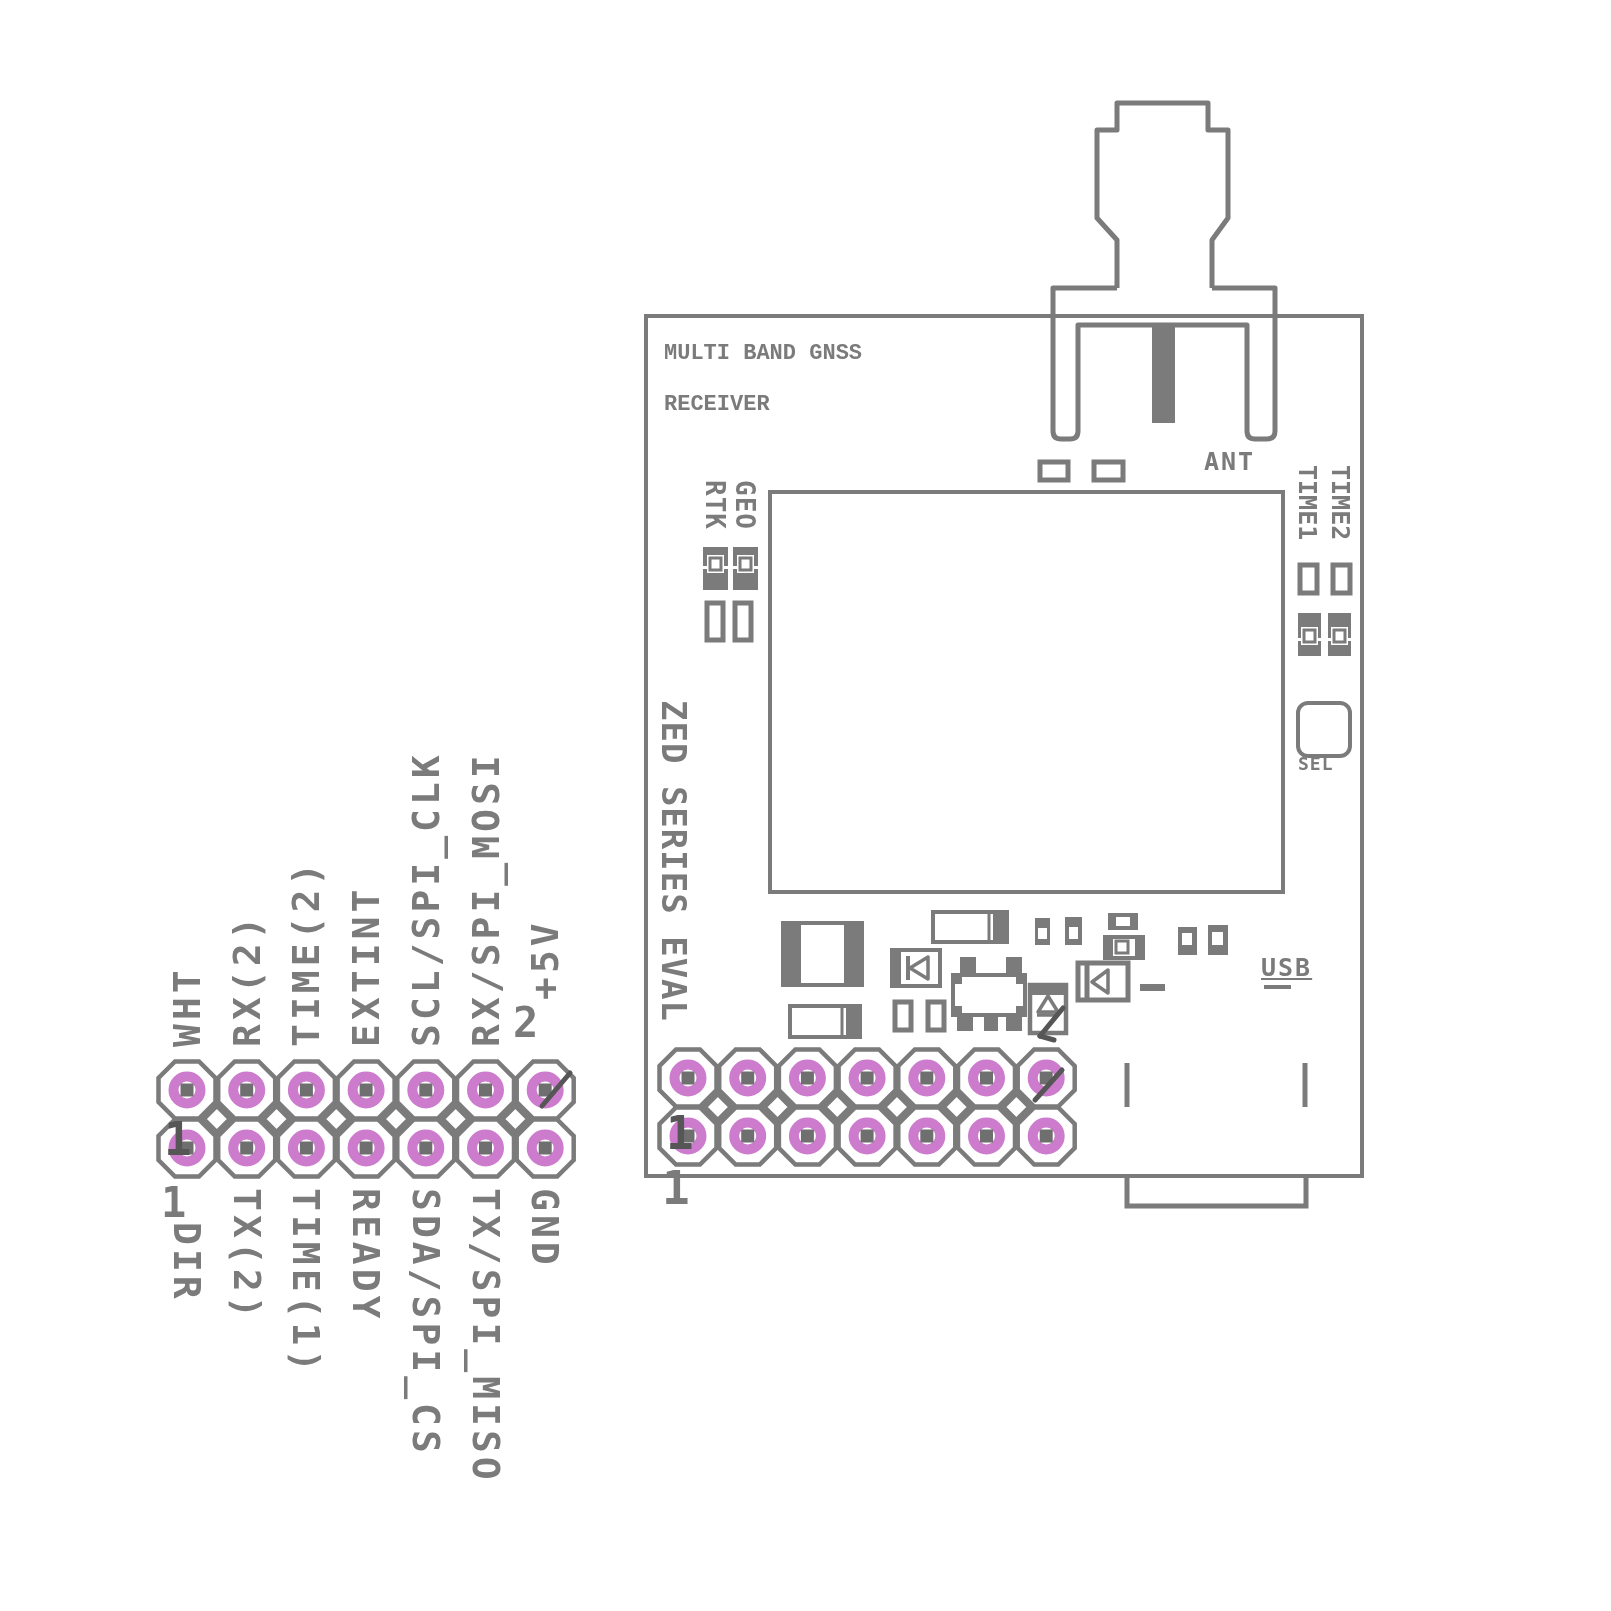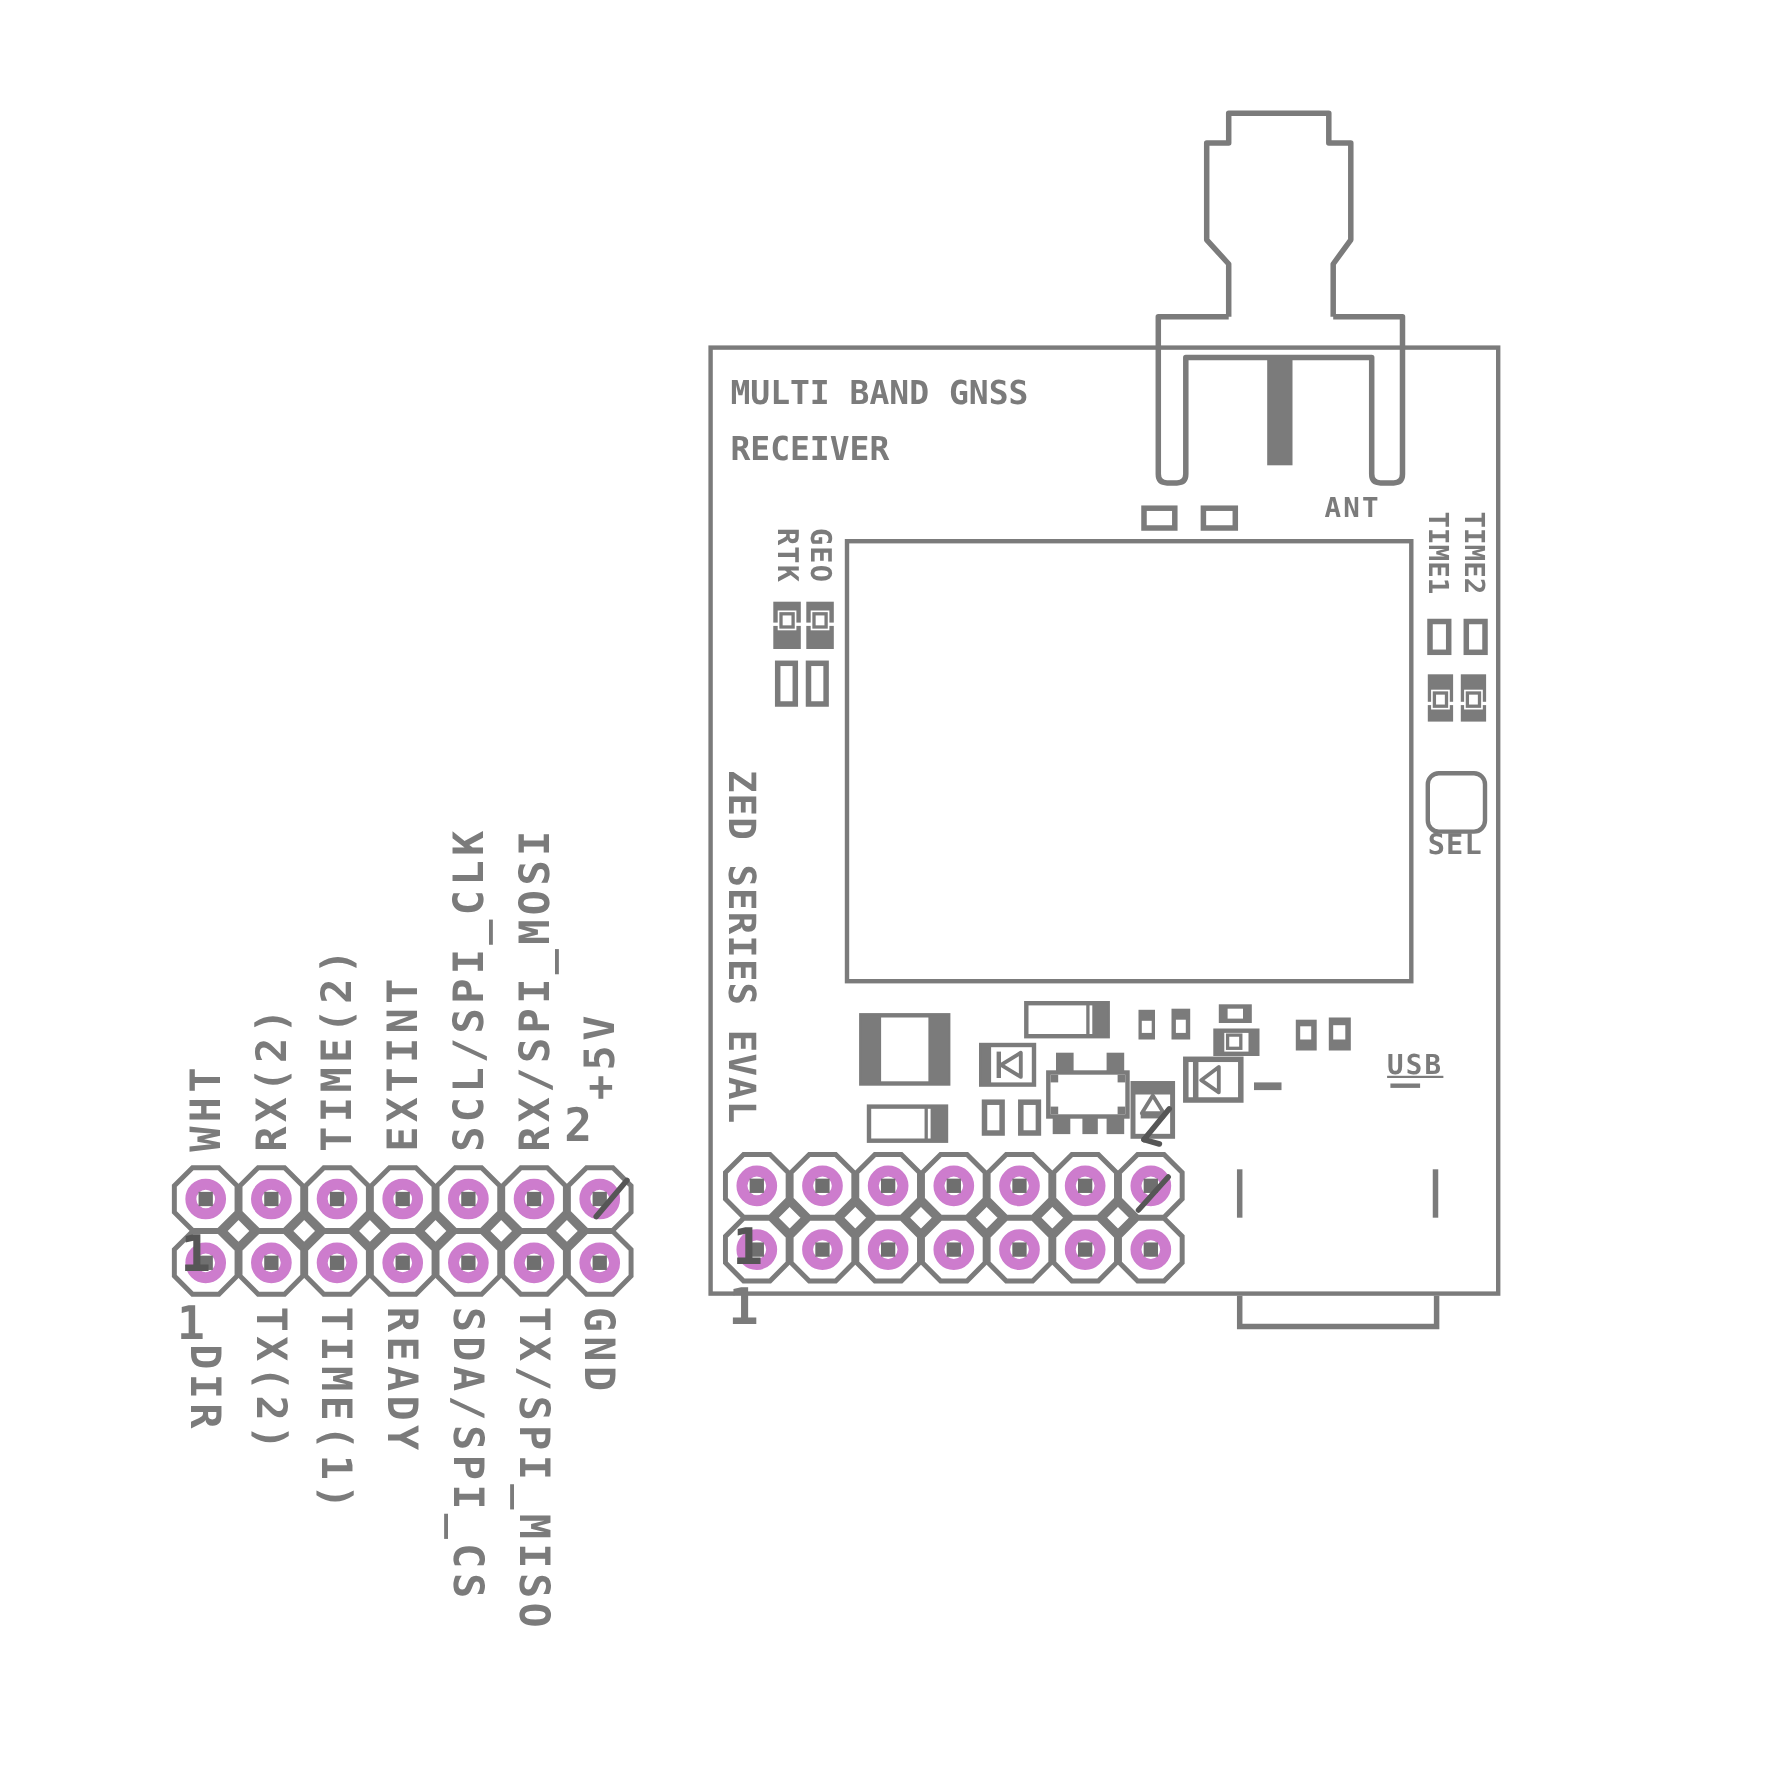--- a/index.html
+++ b/index.html
@@ -14,23 +14,23 @@
           font-family:"DejaVu Sans Mono","Liberation Mono",monospace;}
   .canvas svg{position:absolute;left:0;top:0;}
   .ln{fill:none;stroke:var(--line);}
   .fl{fill:var(--line);stroke:none;}
   .w{fill:#fff;stroke:none;}
   .mk{stroke:var(--marker);fill:none;stroke-linecap:round;}
   .oct{stroke:var(--line);stroke-width:4.5;fill:#fff;}
   .ring{stroke:var(--ring);stroke-width:10;fill:none;}
   .sq{fill:var(--pad);stroke:none;}
   .t{position:absolute;color:var(--line);font-weight:bold;white-space:pre;line-height:1.15;}
-  .t31{font-size:30px;letter-spacing:0px;}
+  .t31{font-size:22px;letter-spacing:0px;font-family:Liberation Mono, monospace;}
   .t25{font-size:25px;letter-spacing:2px;}
-  .t22{font-size:26px;letter-spacing:1px;}
+  .t22{font-size:18px;letter-spacing:1px;}
   .t26v{font-size:26px;letter-spacing:1px;line-height:30px;}
   .t25v{font-size:25px;letter-spacing:0px;line-height:30px;}
   .side{font-size:34px;letter-spacing:1px;line-height:44px;}
   .hdr{font-size:38px;letter-spacing:4px;line-height:44px;}
   .vcw{transform:rotate(90deg);transform-origin:0 0;}
   .vccw{transform:rotate(-90deg);transform-origin:0 0;}
   .d42{font-size:42px;line-height:1;}
   .d46{font-size:46px;line-height:1;}
   .dark{color:var(--marker);}
 </style>

